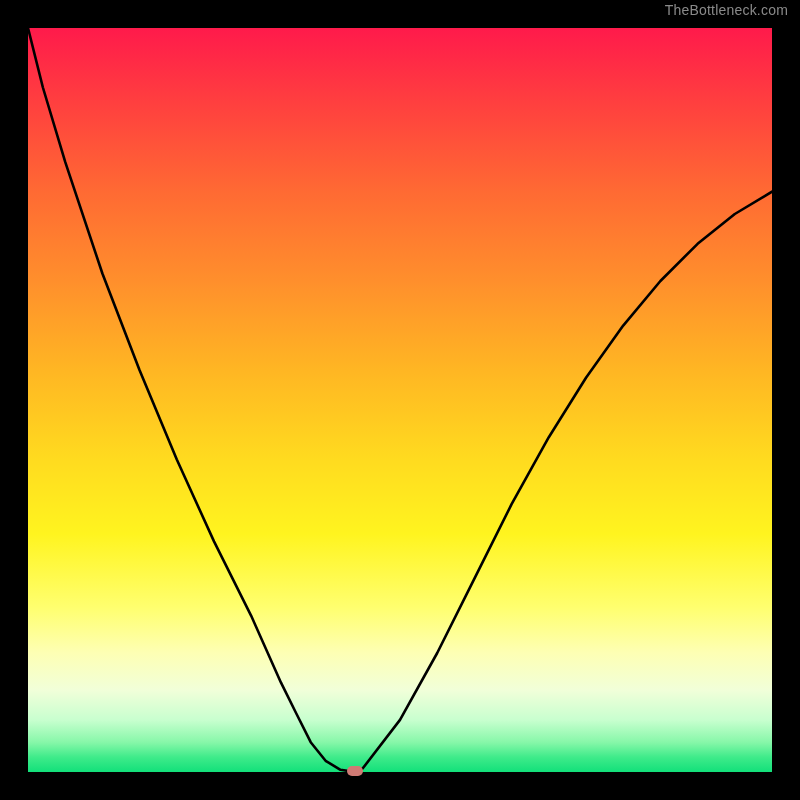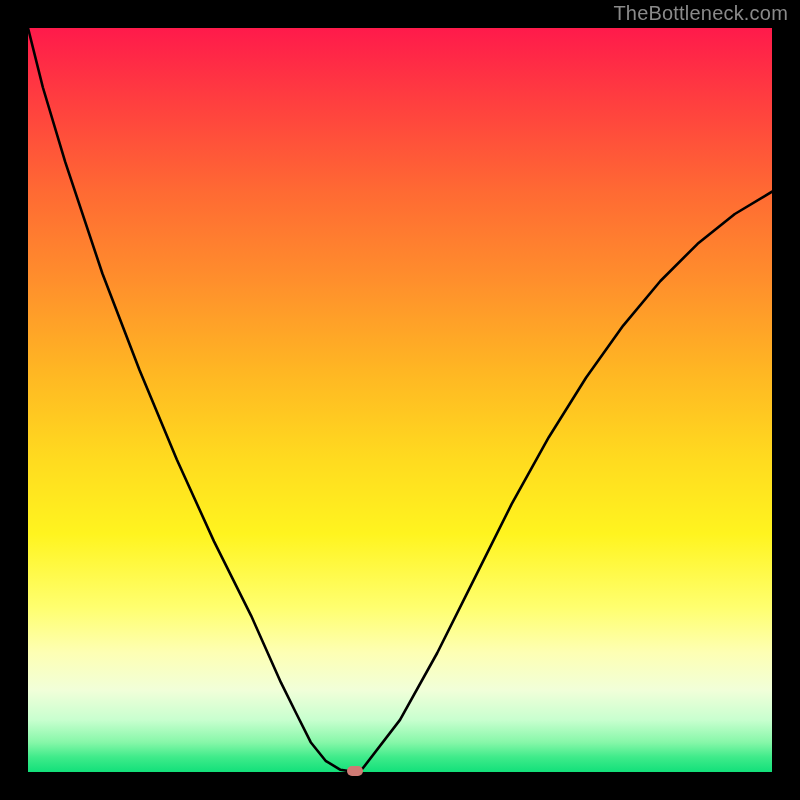--- a/index.html
+++ b/index.html
@@ -40,21 +40,21 @@
       #87f7a9 96%,
       #3feb8a 98%,
       #12e07a 100%
     );
   }
   .watermark {
     position: absolute;
     top: 2px;
     right: 12px;
     color: #8a8a8a;
-    font-size: 20px;
+    font-size: 14px;
     font-weight: 500;
     letter-spacing: 0.2px;
     z-index: 10;
   }
   svg.curve {
     position: absolute;
     top: 28px;
     left: 28px;
     width: 744px;
     height: 744px;

